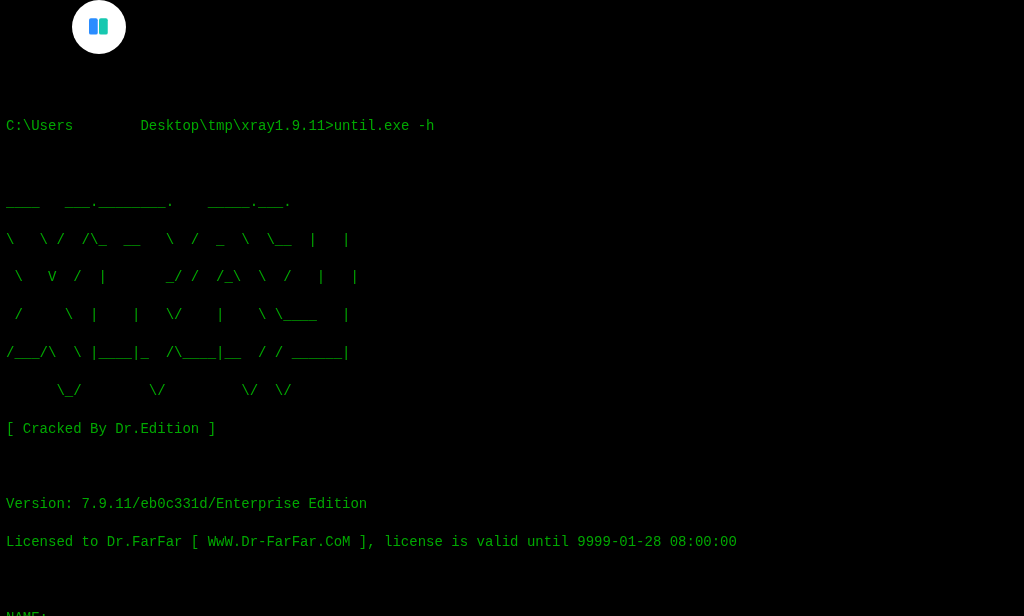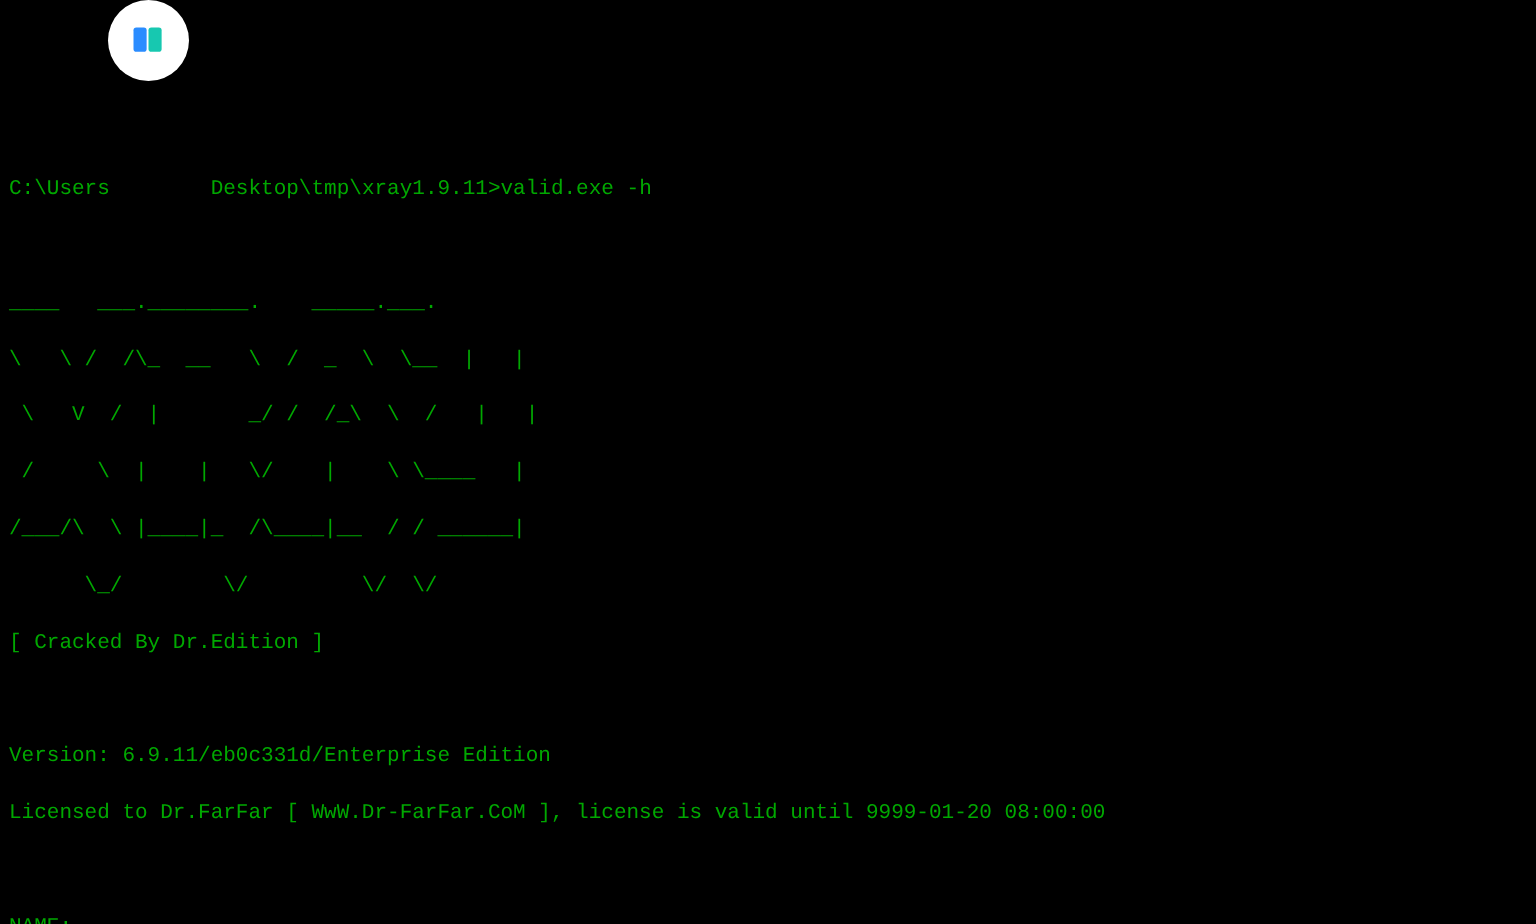--- a/index.html
+++ b/index.html
@@ -37,32 +37,32 @@
 
 
 
 <div class="overlay-icon">
   <svg viewBox="0 0 48 48">
     <rect x="8" y="10" width="14" height="26" rx="3" fill="#2a8cff"></rect>
     <rect x="24" y="10" width="14" height="26" rx="3" fill="#17c8b0"></rect>
   </svg>
 </div>
 
-<div class="line"><span>C:\Users</span>        <span>Desktop\tmp\xray1.9.11&gt;</span><span>valid.exe -h</span></div>
+<div class="line"><span>C:\Users</span>        <span>Desktop\tmp\xray1.9.11&gt;</span><span>until.exe -h</span></div>
 <div class="line"> </div>
 <div class="line">____   ___.________.    _____.___.             </div>
 <div class="line">\   \ /  /\_  __   \  /  _  \  \__  |   |     </div>
 <div class="line"> \   V  /  |       _/ /  /_\  \  /   |   |     </div>
 <div class="line"> /     \  |    |   \/    |    \ \____   |     </div>
 <div class="line">/___/\  \ |____|_  /\____|__  / / ______|     </div>
 <div class="line">      \_/        \/         \/  \/            </div>
 <div class="line">[ Cracked By Dr.Edition ]</div>
 <div class="line"> </div>
-<div class="line">Version: 6.9.11/eb0c331d/Enterprise Edition</div>
-<div class="line">Licensed to Dr.FarFar [ WwW.Dr-FarFar.CoM ], license is valid until 9999-01-20 08:00:00</div>
+<div class="line">Version: 7.9.11/eb0c331d/Enterprise Edition</div>
+<div class="line">Licensed to Dr.FarFar [ WwW.Dr-FarFar.CoM ], license is valid until 9999-01-28 08:00:00</div>
 <div class="line"> </div>
 <div class="line">NAME:</div>
 
 
 
 
 
 
 
 

